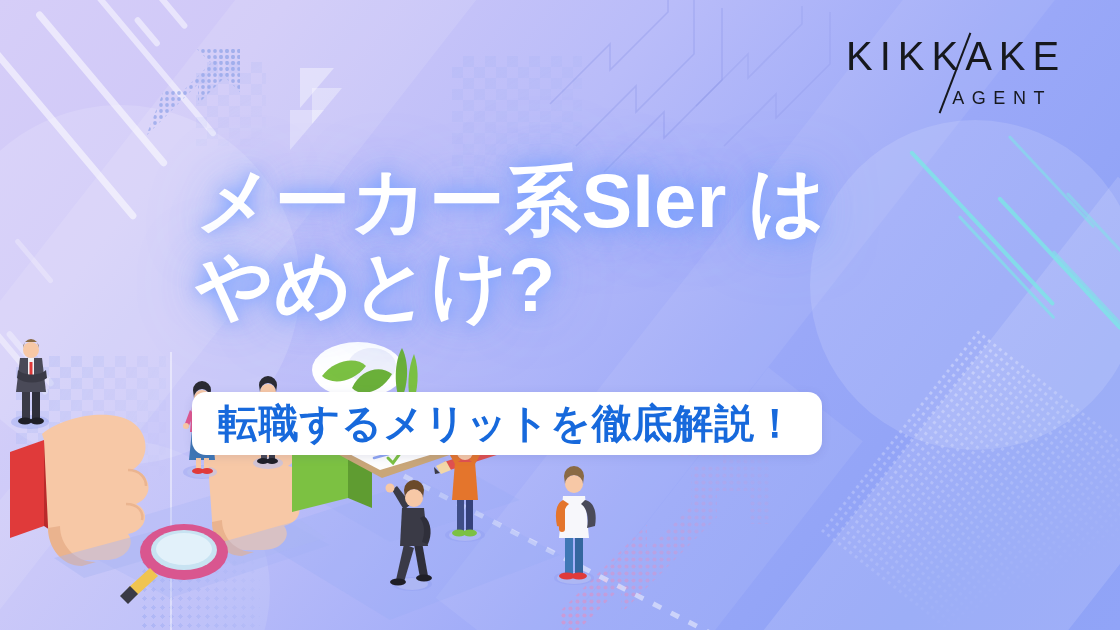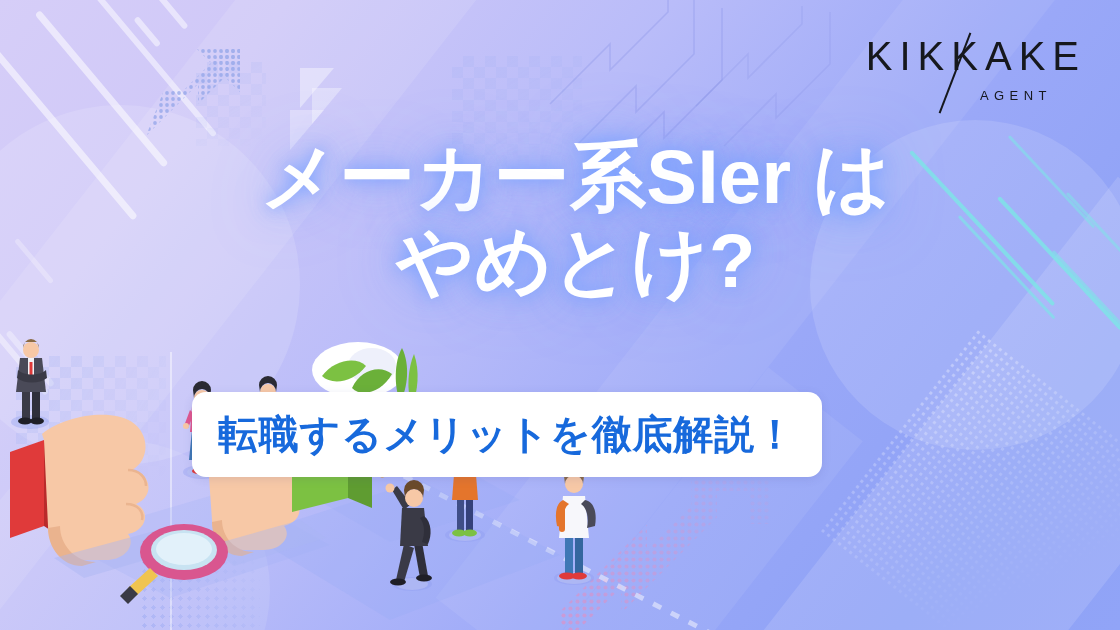--- a/index.html
+++ b/index.html
@@ -65,49 +65,47 @@
   .divider-v{
     position:absolute;width:2px;background:rgba(255,255,255,.45);
   }
 
   
   #logo{position:absolute;right:34px;top:36px;width:240px;height:82px;}
   #logo .word{
     font-size:40px;letter-spacing:.175em;color:#16181d;
     font-weight:400;line-height:1;white-space:nowrap;
     font-family:"Liberation Sans","DejaVu Sans",sans-serif;
-    text-align:right;
   }
   #logo .sub{
     position:absolute;right:34px;top:52px;
-    font-size:13px;letter-spacing:.42em;color:#16181d;font-weight:400;
+    font-size:18px;letter-spacing:.42em;color:#16181d;font-weight:400;
   }
   #logo .slash{
     position:absolute;left:108px;top:-6px;width:2px;height:86px;
     background:#16181d;transform:rotate(21deg);transform-origin:center;
   }
 
   
   #headline{
-    position:absolute;left:196px;top:136px;width:760px;
+    position:absolute;left:196px;top:160px;width:760px;
     color:#fff;font-weight:700;line-height:1.08;
     font-size:76px;letter-spacing:.005em;
     text-shadow:
       0 0 16px rgba(120,160,255,.95),
       0 0 34px rgba(120,160,255,.75),
       0 0 60px rgba(120,160,255,.55);
     font-family:"Liberation Sans","DejaVu Sans",sans-serif;
-    text-align:center;
   }
   #headline .l2{display:block;margin-top:2px;}
 
   
   #subtitle-pill{
     position:absolute;left:192px;top:392px;height:55px;
-    display:flex;align-items:center;padding:15px 26px;
+    display:flex;align-items:center;padding:4px 26px;
     background:#fff;border-radius:14px;
     box-shadow:0 2px 10px rgba(60,70,140,.13);
   }
   #subtitle-pill .txt{
     color:#1769dc;font-weight:700;font-size:40px;letter-spacing:.02em;
     white-space:nowrap;
     font-family:"Liberation Sans","DejaVu Sans",sans-serif;
   }
 
   

